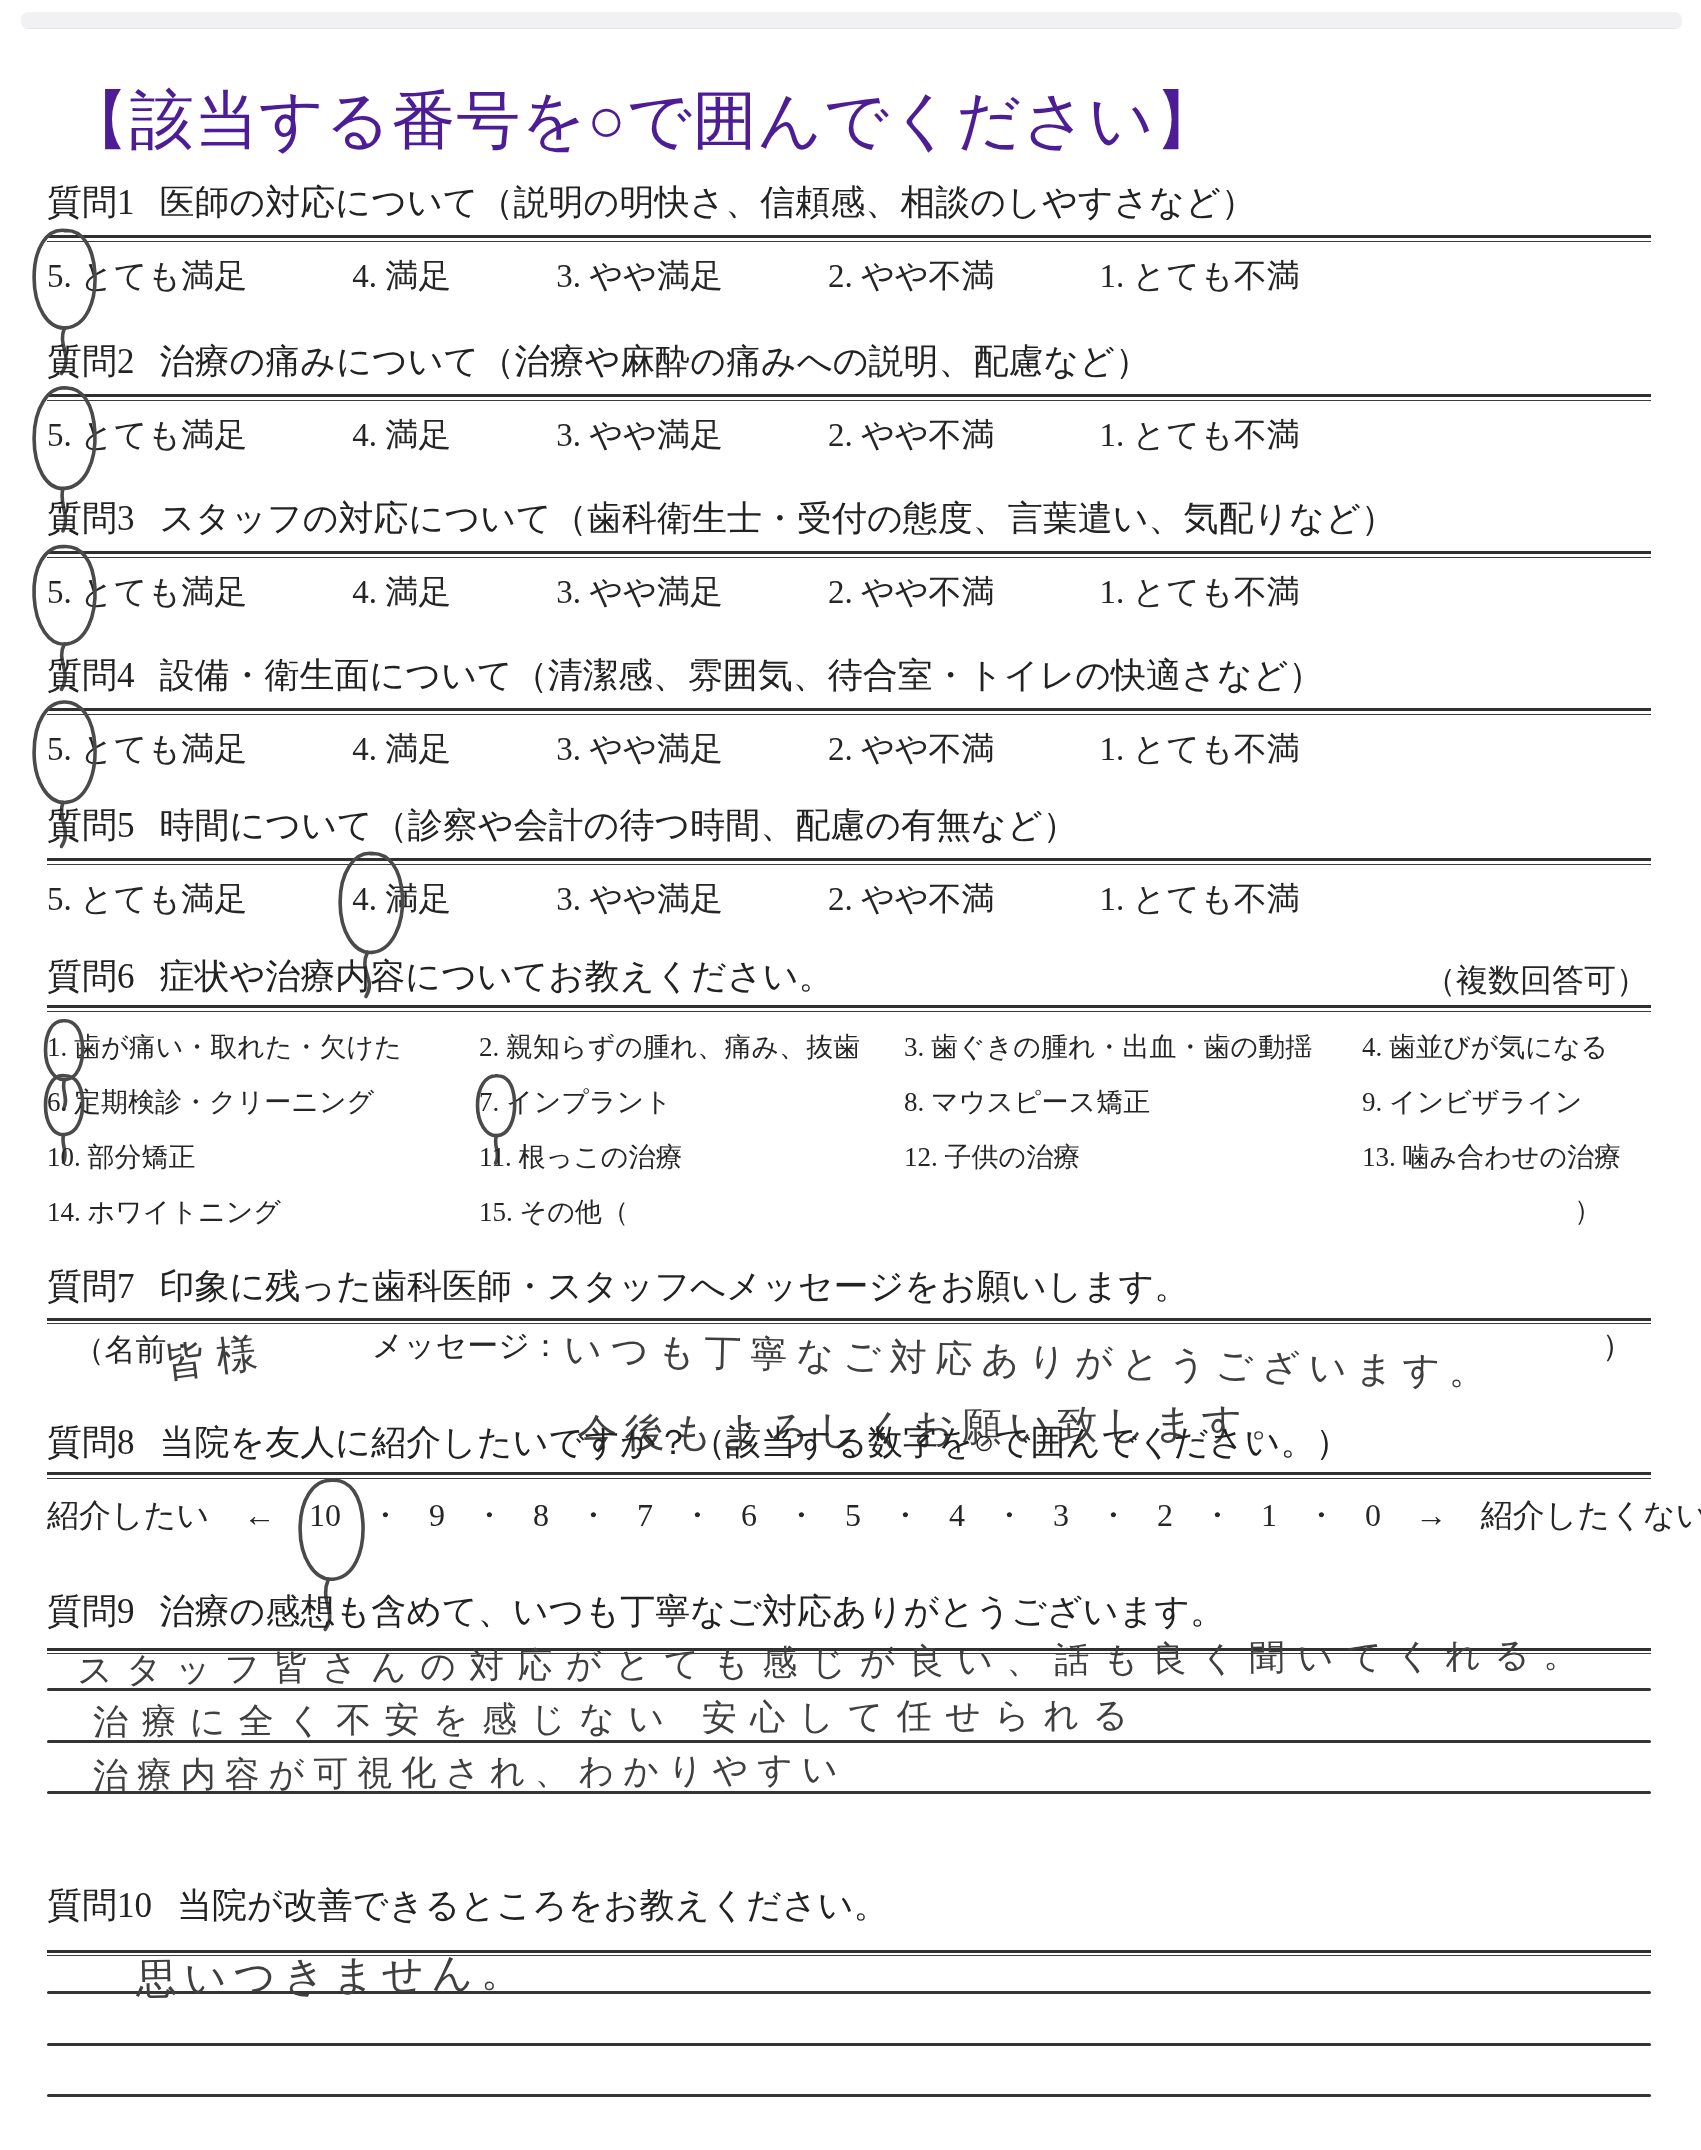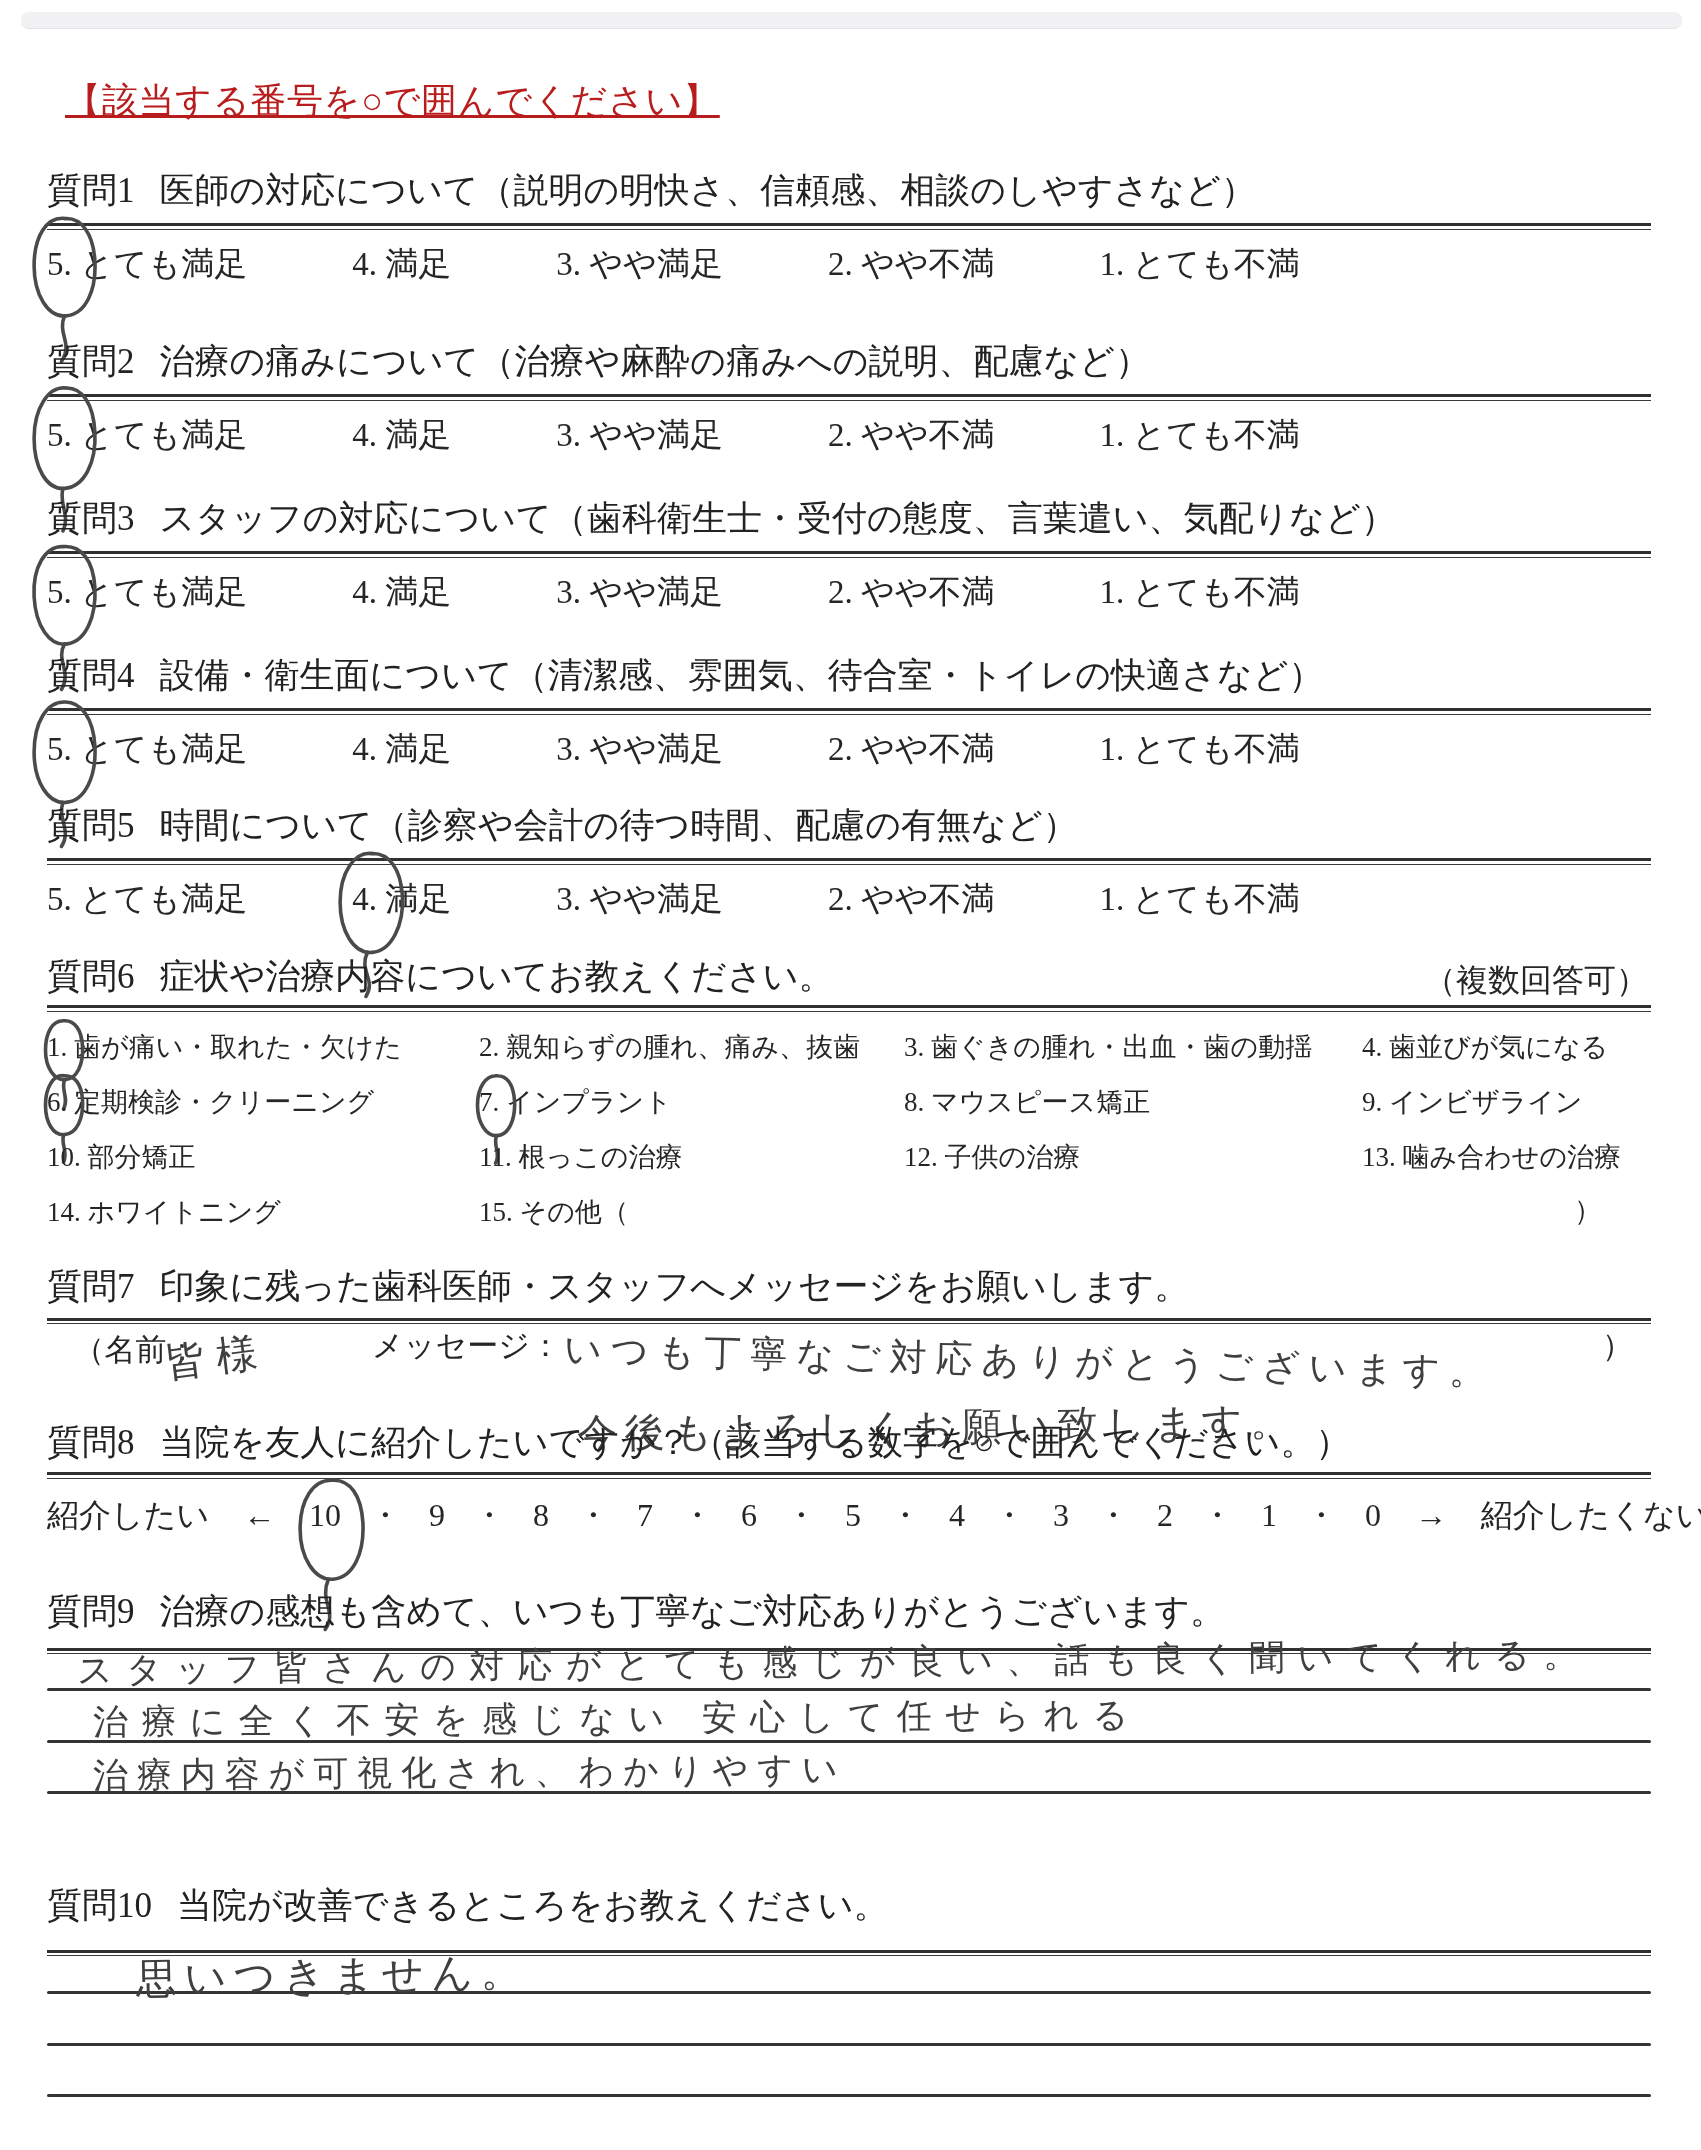--- a/index.html
+++ b/index.html
@@ -6,22 +6,22 @@
   body{
     width:1701px;height:2151px;background:#ffffff;overflow:hidden;
     font-family:"Liberation Serif","DejaVu Serif",serif;color:#262626;
     position:relative;
   }
   .scan-band{
     position:absolute;top:11.8px;left:20.7px;width:1661px;height:16px;
     background:#f1f1f4;border-bottom:1.5px solid #e4e4e8;border-radius:7.4px;
   }
   .page-title{
-    position:absolute;top:77px;left:65px;font-size:36px;letter-spacing:0.7px;
-    color:#b91c1c;white-space:nowrap;text-decoration:underline;
+    position:absolute;top:77px;left:65px;font-size:64px;letter-spacing:0.7px;
+    color:#4c1d95;white-space:nowrap;
   }
   .qblock{position:absolute;left:47px;width:1604px;}
   .q-header{font-size:35px;line-height:1.16;white-space:nowrap;color:#222;}
   .q-label{margin-right:25px;}
   .rule-double{
     margin-top:11.8px;height:6.6px;box-sizing:border-box;
     border-top:3px solid #303030;border-bottom:1.5px solid #3a3a3a;
   }
   .rule-single{height:3px;background:#343434;border-radius:1.5px;}
   .line{position:absolute;left:0;right:0;}
@@ -46,21 +46,21 @@
   .nps-row{display:flex;align-items:center;gap:28px;margin-top:14.8px;font-size:32px;white-space:nowrap;}
   .nps-arrow{margin:0 5.9px;}
 </style>
 </head>
 <body>
 
 <div class="scan-band"></div>
 
 <div class="page-title">【該当する番号を○で囲んでください】</div>
 
-<section class="qblock" style="top:171px">
+<section class="qblock" style="top:183px">
   <div class="q-header">
     <span class="q-label">質問1</span><span>医師の対応について（説明の明快さ、信頼感、相談のしやすさなど）</span>
   </div>
   <div class="rule-double"></div>
   <div class="options">
     <span class="opt">
       <svg class="circle-mark cm-opt" viewBox="0 0 100 200">
           <path class="ink" vector-effect="non-scaling-stroke" d="M52,10 C26,6 10,34 10,72 C10,110 28,140 52,138 C78,136 92,104 90,66 C88,30 72,8 50,10"></path>
           <path class="ink" vector-effect="non-scaling-stroke" d="M50,138 C40,162 62,174 46,198"></path>
         </svg>

